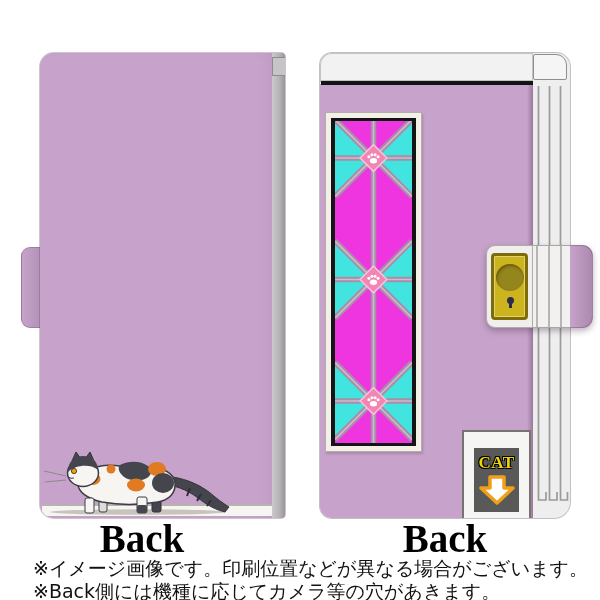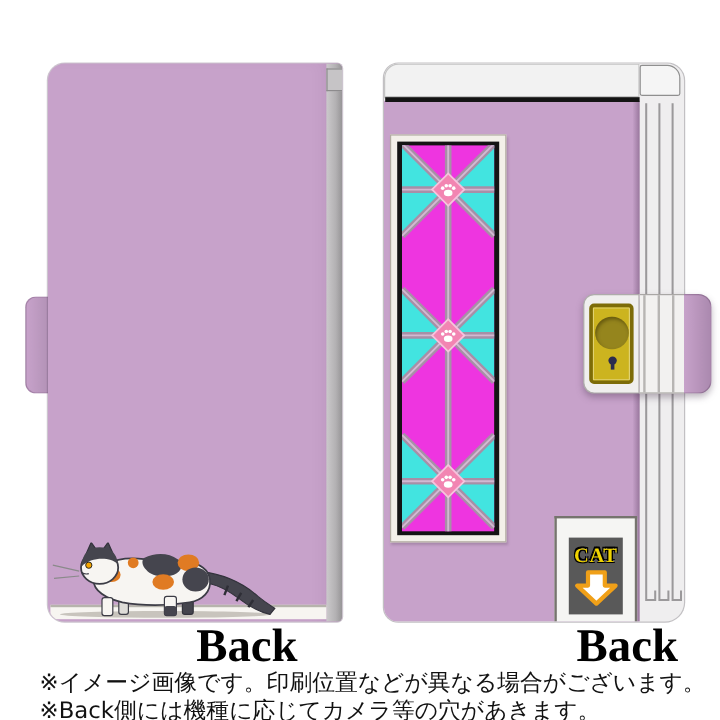--- a/index.html
+++ b/index.html
@@ -76,21 +76,21 @@
   #buckle{position:absolute;left:5px;top:8px;width:37px;height:67px;
     background:var(--gold,#ccb41f);border:3px solid var(--gold-dark,#7d6c08);border-radius:4px;
     box-sizing:border-box;box-shadow:inset 0 0 0 1px rgba(255,255,240,.4);}
   #buckle-snap{position:absolute;left:2px;top:8px;width:28px;height:27px;border-radius:50%;
     background:var(--gold-circle,#95851d);box-shadow:inset 1px 2px 3px rgba(60,50,0,.5);}
   #keyhole{position:absolute;left:13px;top:41px;width:7px;height:7px;border-radius:50%;
     background:#2c2c4e;}
   #keyhole:after{content:"";position:absolute;left:2px;top:5px;width:3px;height:6px;background:#2c2c4e;}
 
   
-  .case-label{position:absolute;top:516px;height:40px;text-align:right;
+  .case-label{position:absolute;top:516px;height:40px;text-align:center;
     font-family:"Liberation Serif","DejaVu Serif",serif;font-weight:bold;font-size:39px;
     color:#000;}
   #label-back{left:36px;width:212px;}
   #label-front{left:325px;width:240px;}
   .note{position:absolute;left:33px;white-space:nowrap;color:var(--text-black,#111);
     font-family:"DejaVu Sans","Liberation Sans",sans-serif;font-size:19px;}
   #note1{top:556px;}
   #note2{top:579px;}
 </style>
 </head>

